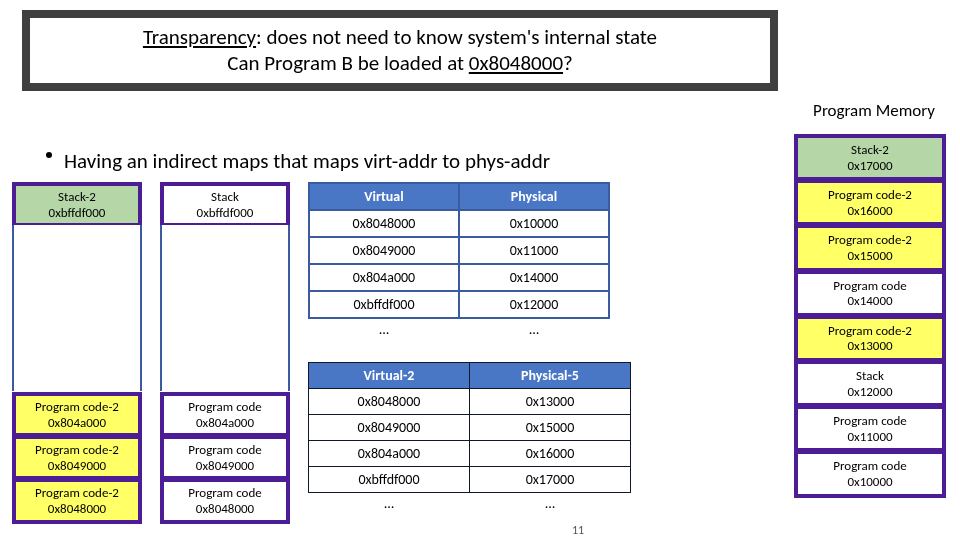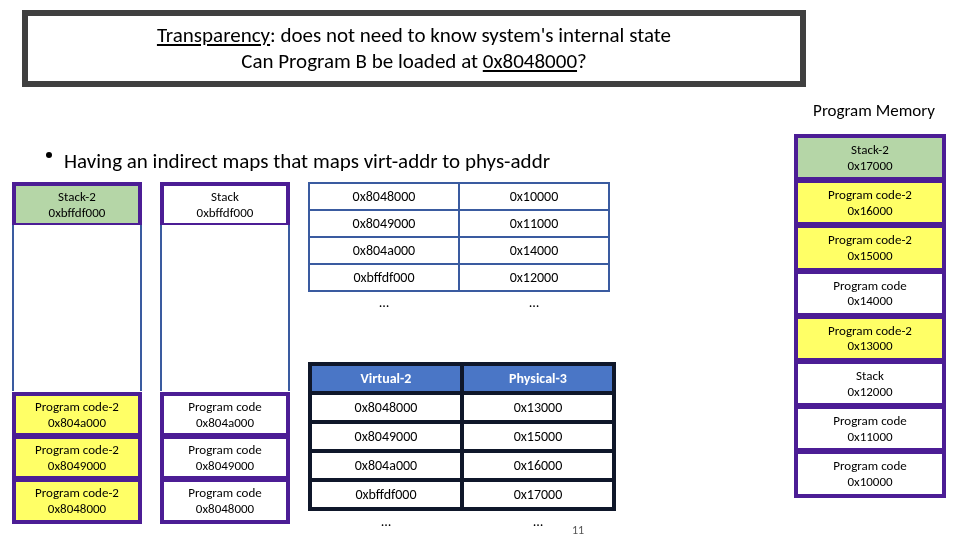--- a/index.html
+++ b/index.html
@@ -1,35 +1,35 @@
 <!DOCTYPE html>
 <html><head>
 <meta charset="utf-8">
 <style>
   html,body{margin:0;padding:0;font-family:Calibri,Arial,sans-serif;background:#fff;color:#000}
   body{width:960px;height:540px;position:relative;font-size:14px}
-  .titlebox{position:absolute;left:22px;top:10px;width:740px;border:6px solid #404040;padding:6px 16px;text-align:center;font-size:21px;line-height:1.25}
+  .titlebox{position:absolute;left:22px;top:10px;width:740px;border:8px solid #404040;padding:6px 0;text-align:center;font-size:21px;line-height:1.25}
   .titlebox .u{text-decoration:underline}
   .phys-title{position:absolute;left:794px;top:100px;width:160px;text-align:center;font-size:17px}
   .bullet{position:absolute;left:64px;top:148px;font-size:21px}
   .bullet .dot{position:absolute;left:-18px;top:4px;width:6px;height:6px;background:#000;border-radius:50%}
   .colA{position:absolute;left:12px;top:182px;width:130px}
   .colB{position:absolute;left:160px;top:182px;width:130px}
   .colA2{position:absolute;left:12px;top:392px;width:130px}
   .colB2{position:absolute;left:160px;top:392px;width:130px}
   .cell{border:4px solid #4c1d95;text-align:center;padding:3px 2px;font-size:13px;line-height:1.2;margin-bottom:-2px;background:#fff}
   .cell.gap{border-left:2px solid #3a5ba0;border-right:2px solid #3a5ba0;border-top:none;border-bottom:none;height:160px;background:#fff}
   .green{background:#b5d6a7}
   .yellow{background:#ffff66}
   .tbl{position:absolute;left:308px;top:182px;font-size:14px;border-collapse:collapse}
   .tbl td,.tbl th{border:2px solid #3a5ba0;padding:4px 14px;text-align:center;min-width:120px;font-weight:normal}
   .tbl th{background:#4a76c6;color:#fff;font-weight:bold}
   .tbl .dots td{border:none;padding:2px}
   .tbl2{position:absolute;left:308px;top:362px;font-size:14px;border-collapse:collapse}
-  .tbl2 td,.tbl2 th{border:4px solid #0f172a;padding:4px 14px;text-align:center;min-width:120px;font-weight:normal}
+  .tbl2 td,.tbl2 th{border:1px solid #0f172a;padding:4px 20px;text-align:center;min-width:120px;font-weight:normal}
   .tbl2 th{background:#4a76c6;color:#fff;font-weight:bold}
   .tbl2 .dots td{border:none;padding:2px}
   .colP{position:absolute;left:794px;top:134px;width:152px}
   .colP .cell{font-size:13px;padding:4px 2px}
   .pg{position:absolute;left:572px;top:523px;font-size:12px;color:#555}
 </style>
 </head>
 <body>
 
 <div class="titlebox">
@@ -56,20 +56,24 @@
   <div class="cell gap"></div>
 </div>
 <div class="colB2">
   <div class="cell"><span>Program code</span><br><span>0x804a000</span></div>
   <div class="cell"><span>Program code</span><br><span>0x8049000</span></div>
   <div class="cell"><span>Program code</span><br><span>0x8048000</span></div>
 </div>
 
 <table class="tbl">
   <tbody>
+      <tr>
+        <th>Virtual</th>
+        <th>Physical</th>
+      </tr>
   <tr>
         <td>0x8048000</td>
         <td>0x10000</td>
       </tr>
   <tr>
         <td>0x8049000</td>
         <td>0x11000</td>
       </tr>
   <tr>
         <td>0x804a000</td>
@@ -83,21 +87,21 @@
         <td>…</td>
         <td>…</td>
       </tr>
 </tbody>
   </table>
 
 <table class="tbl2">
   <tbody>
       <tr>
         <th>Virtual-2</th>
-        <th>Physical-3</th>
+        <th>Physical-5</th>
       </tr>
   <tr>
         <td>0x8048000</td>
         <td>0x13000</td>
       </tr>
   <tr>
         <td>0x8049000</td>
         <td>0x15000</td>
       </tr>
   <tr>

